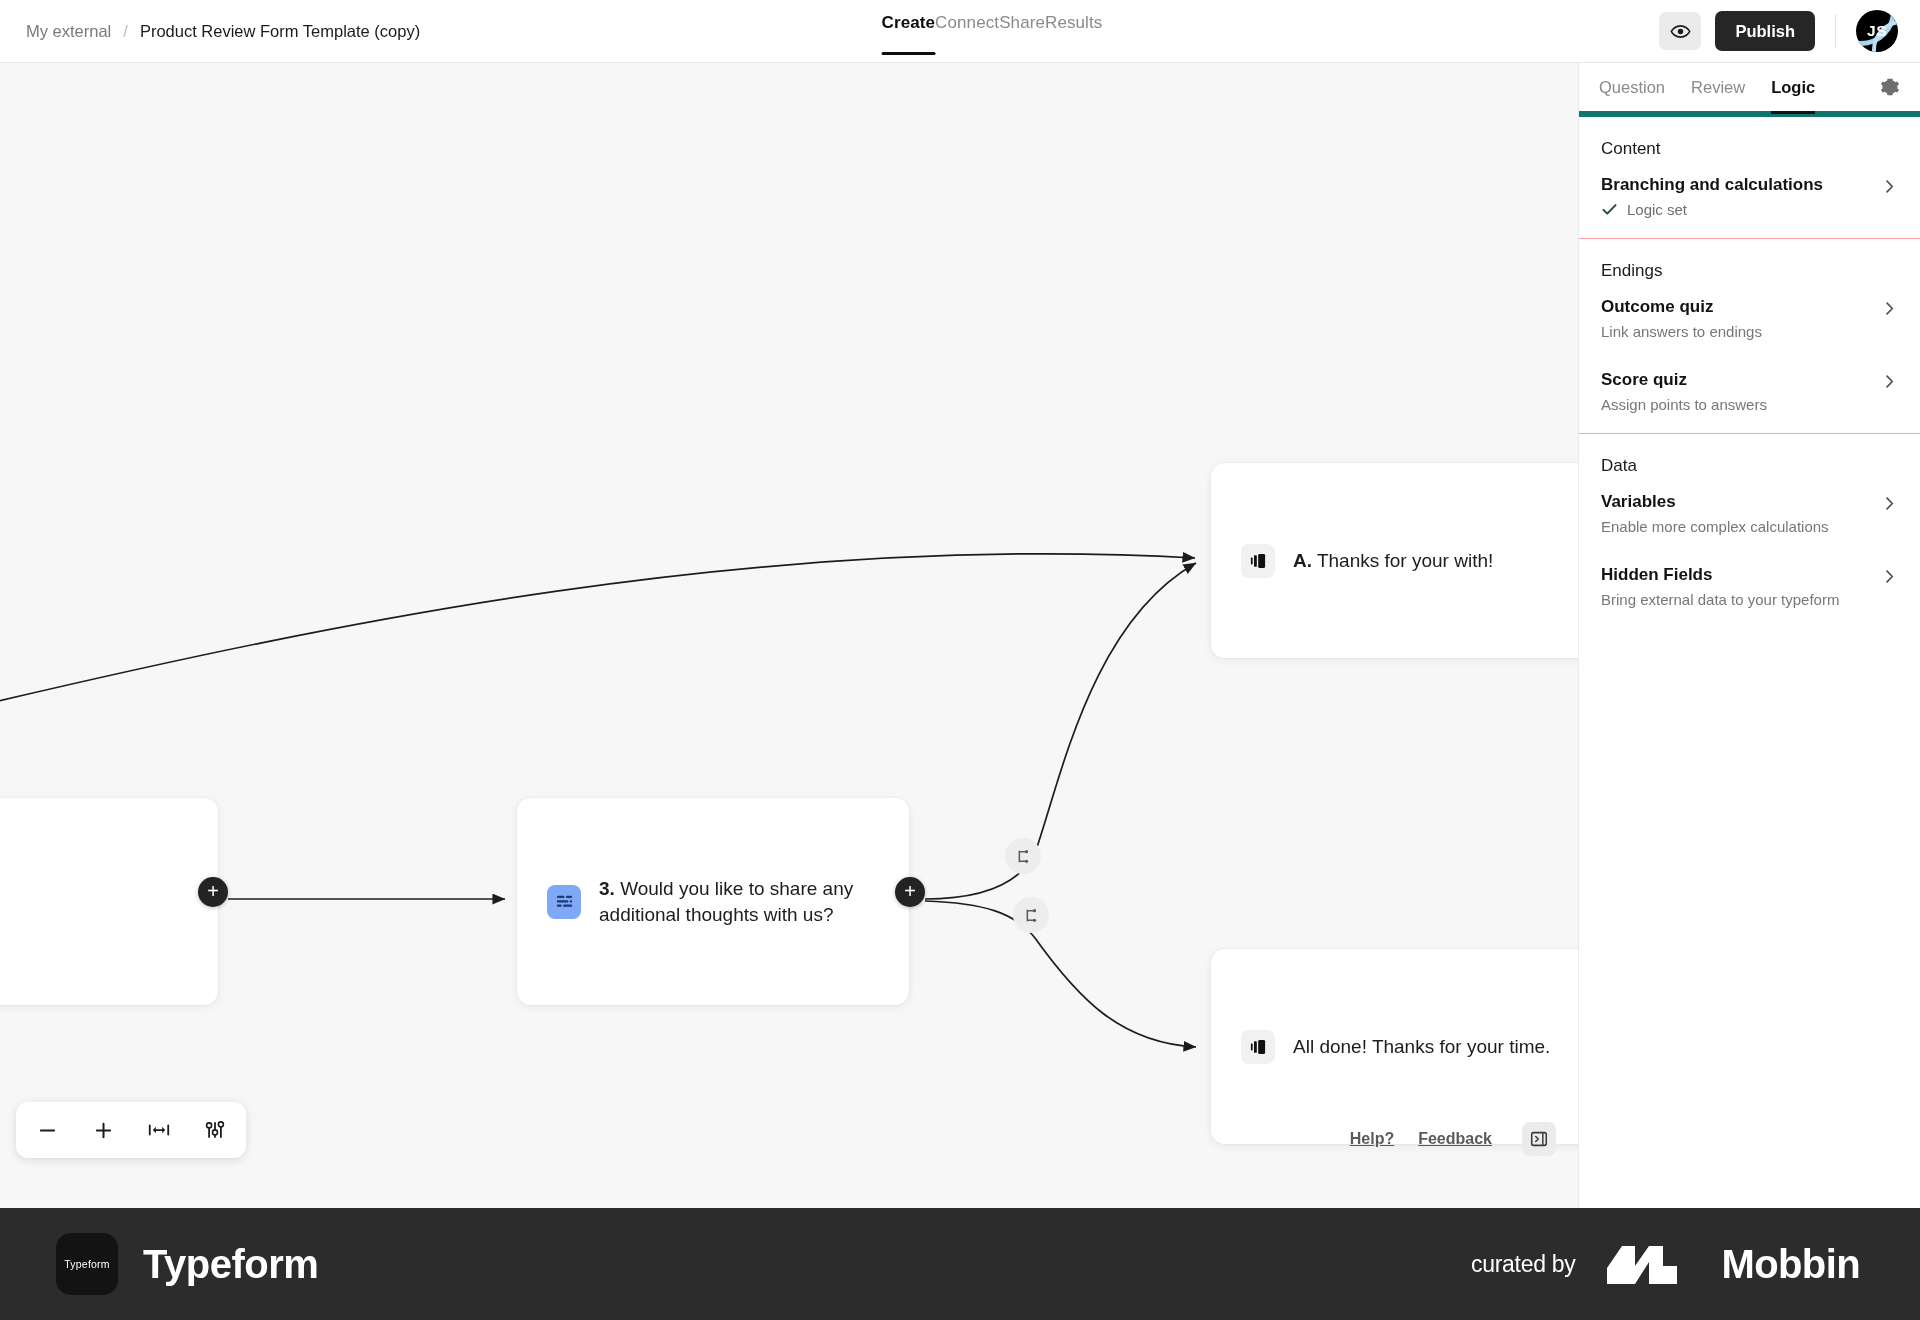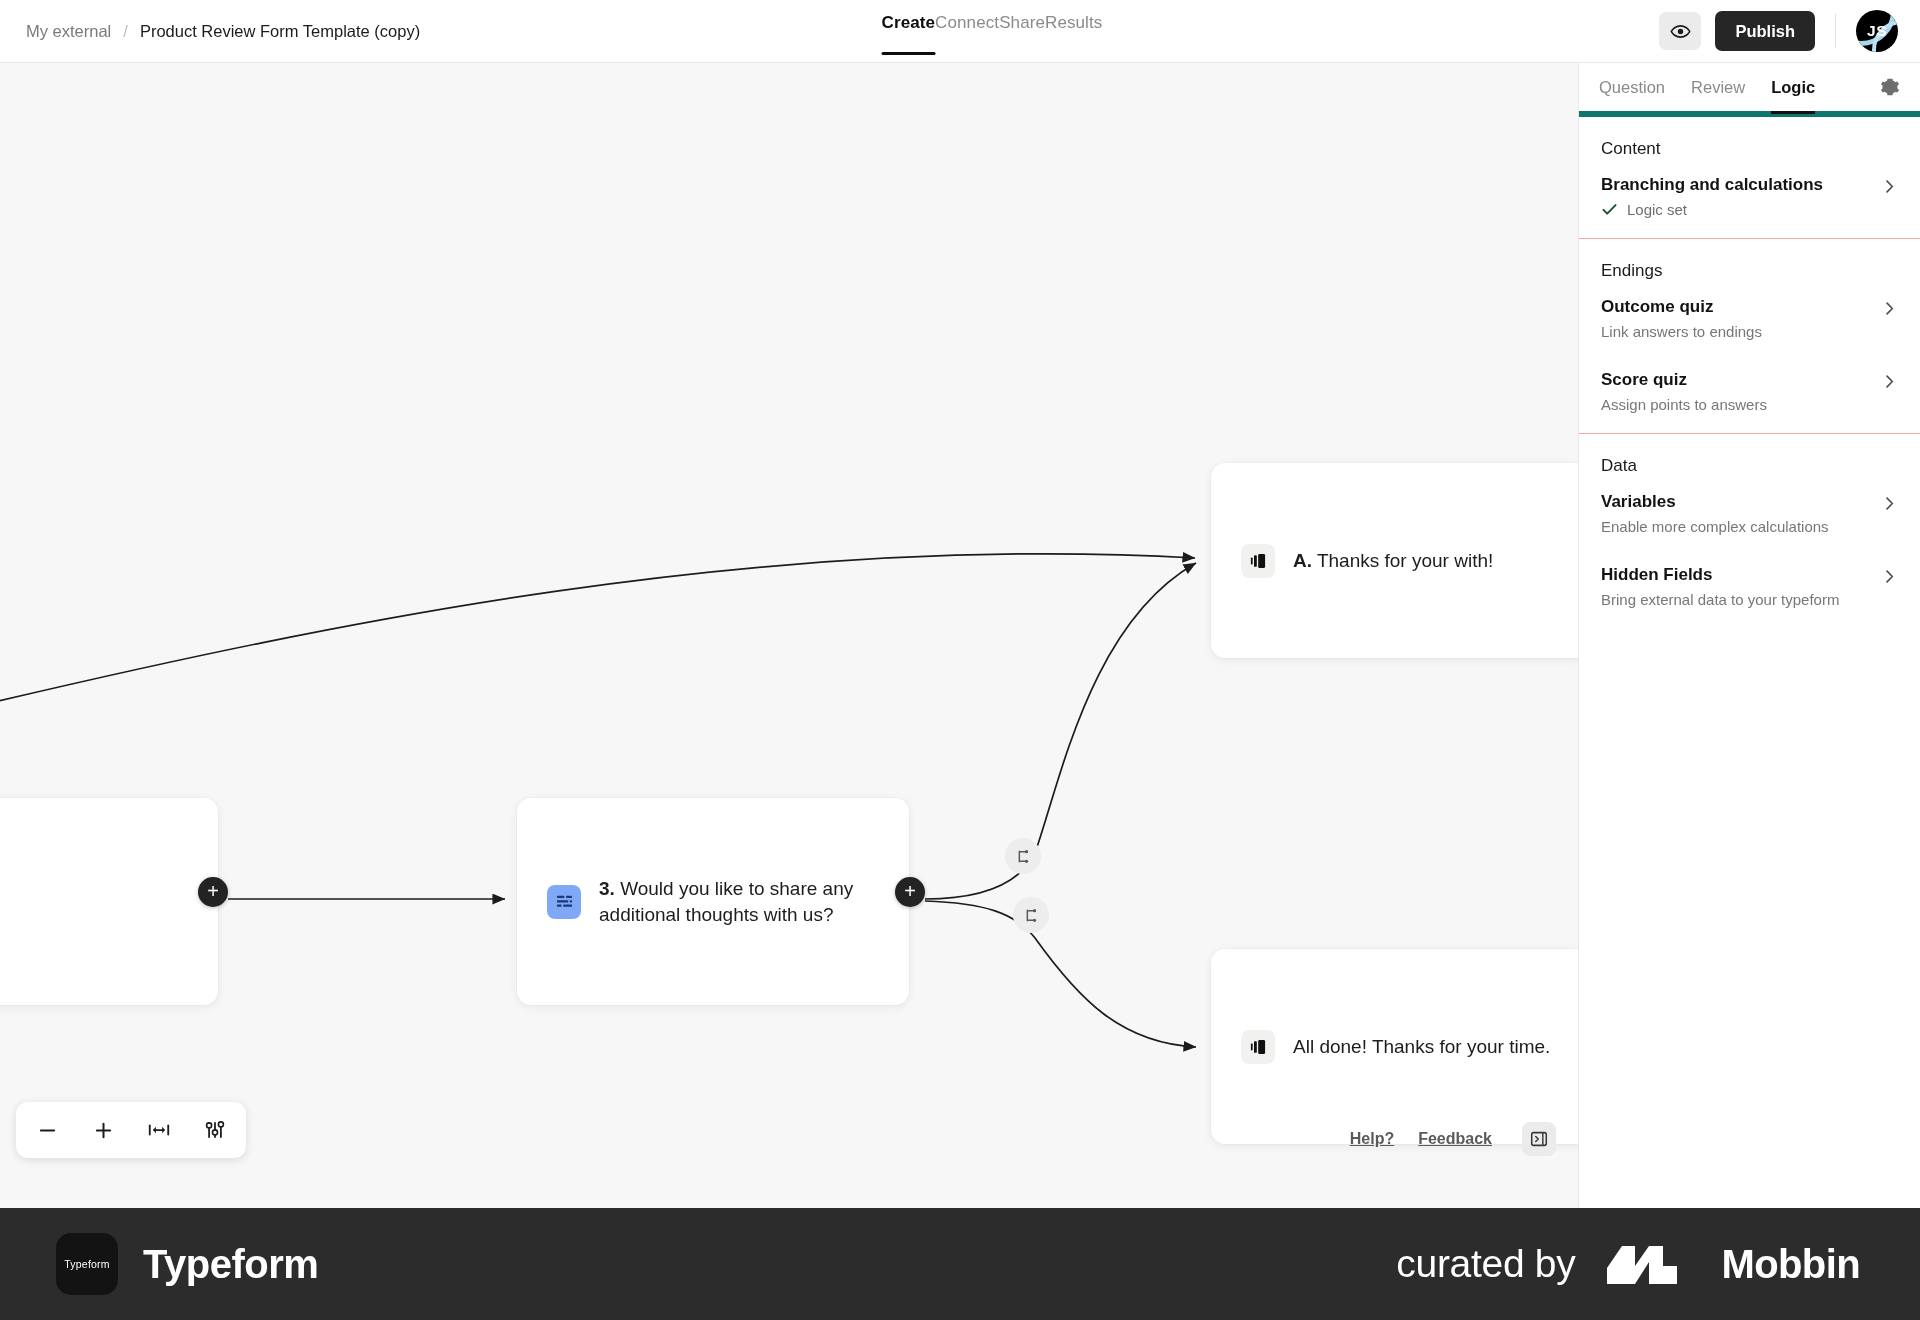--- a/index.html
+++ b/index.html
@@ -207,21 +207,21 @@
     padding: 0 60px 0 28px;
   }
   .brand-left { display: flex; align-items: center; gap: 25px; margin-left: 28px; }
   .brand-logo-tile {
     width: 62px; height: 62px; border-radius: 15px; background: #131313;
     display: flex; align-items: center; justify-content: center;
   }
   .brand-logo-tile span { color: #fff; font-size: 10.5px; letter-spacing: .2px; }
   .brand-name { color: #fff; font-size: 40px; font-weight: bold; letter-spacing: -.5px; }
   .brand-right { margin-left: auto; display: flex; align-items: center; gap: 30px; }
-  .curated-by { color: #fff; font-size: 39px; letter-spacing: -.3px; }
+  .curated-by { color: #fff; font-size: 23px; letter-spacing: -.3px; }
   .mobbin-name { color: #fff; font-size: 40px; font-weight: bold; letter-spacing: -.6px; }
 </style>
 </head>
 <body>
 
 <div class="app">
 
   <div class="topbar">
     <div class="breadcrumb">
       <span class="crumb-workspace">My external</span>

